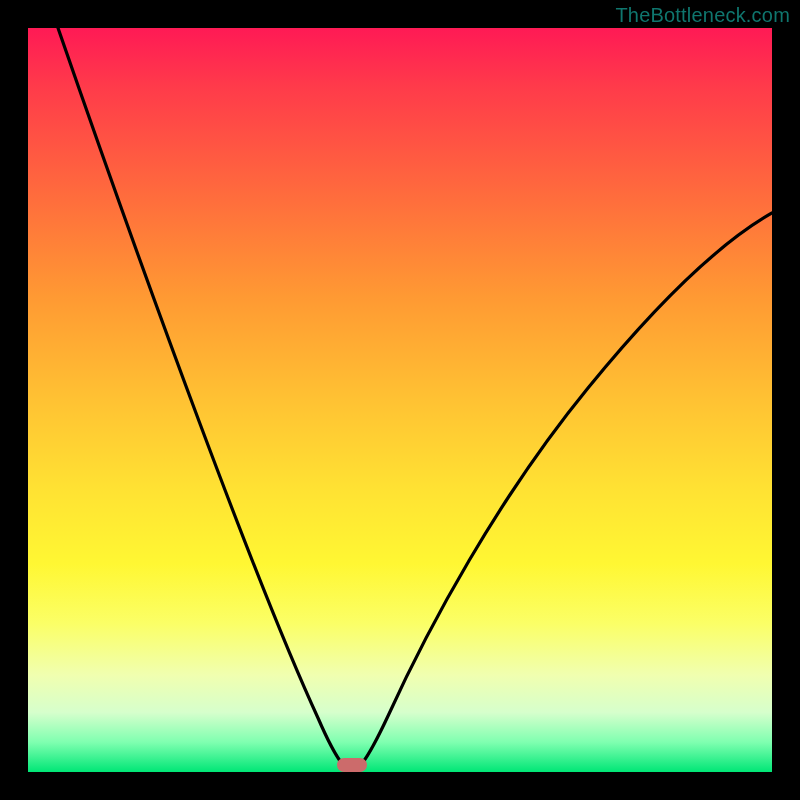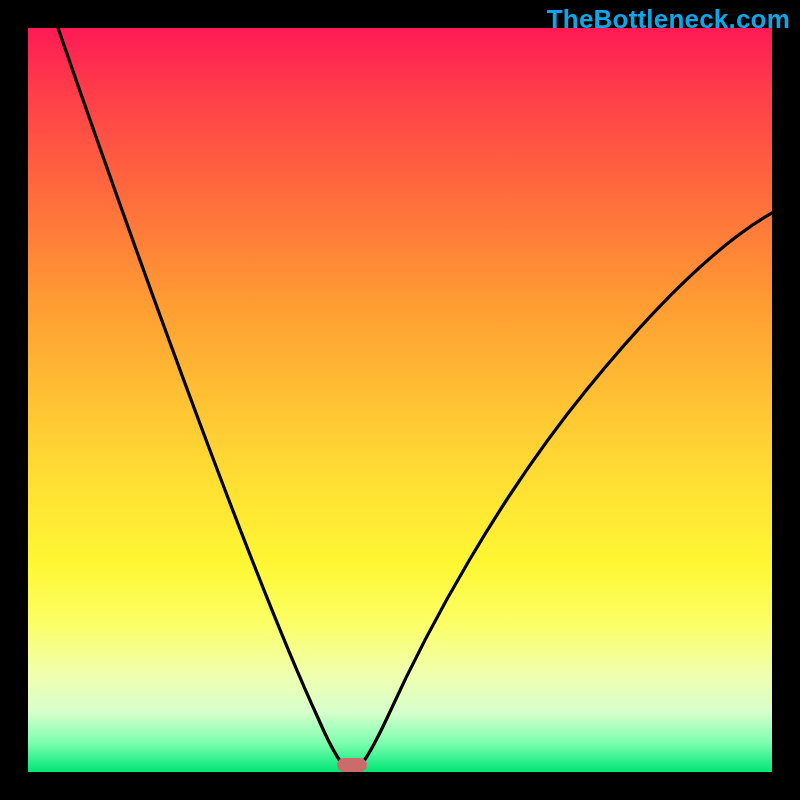--- a/index.html
+++ b/index.html
@@ -37,23 +37,23 @@
       #f0ffb0 87%,
       #d6ffcc 92%,
       #7fffb0 96%,
       #00e676 100%
     );
   }
   .watermark {
     position: absolute;
     top: 4px;
     right: 10px;
-    color: #0ea5e9;
-    font-size: 26px;
-    font-weight: 700;
+    color: #0f766e;
+    font-size: 20px;
+    font-weight: 400;
     letter-spacing: 0.2px;
     user-select: none;
   }
   svg.curve {
     position: absolute;
     left: 0;
     top: 0;
     width: 744px;
     height: 744px;
   }

